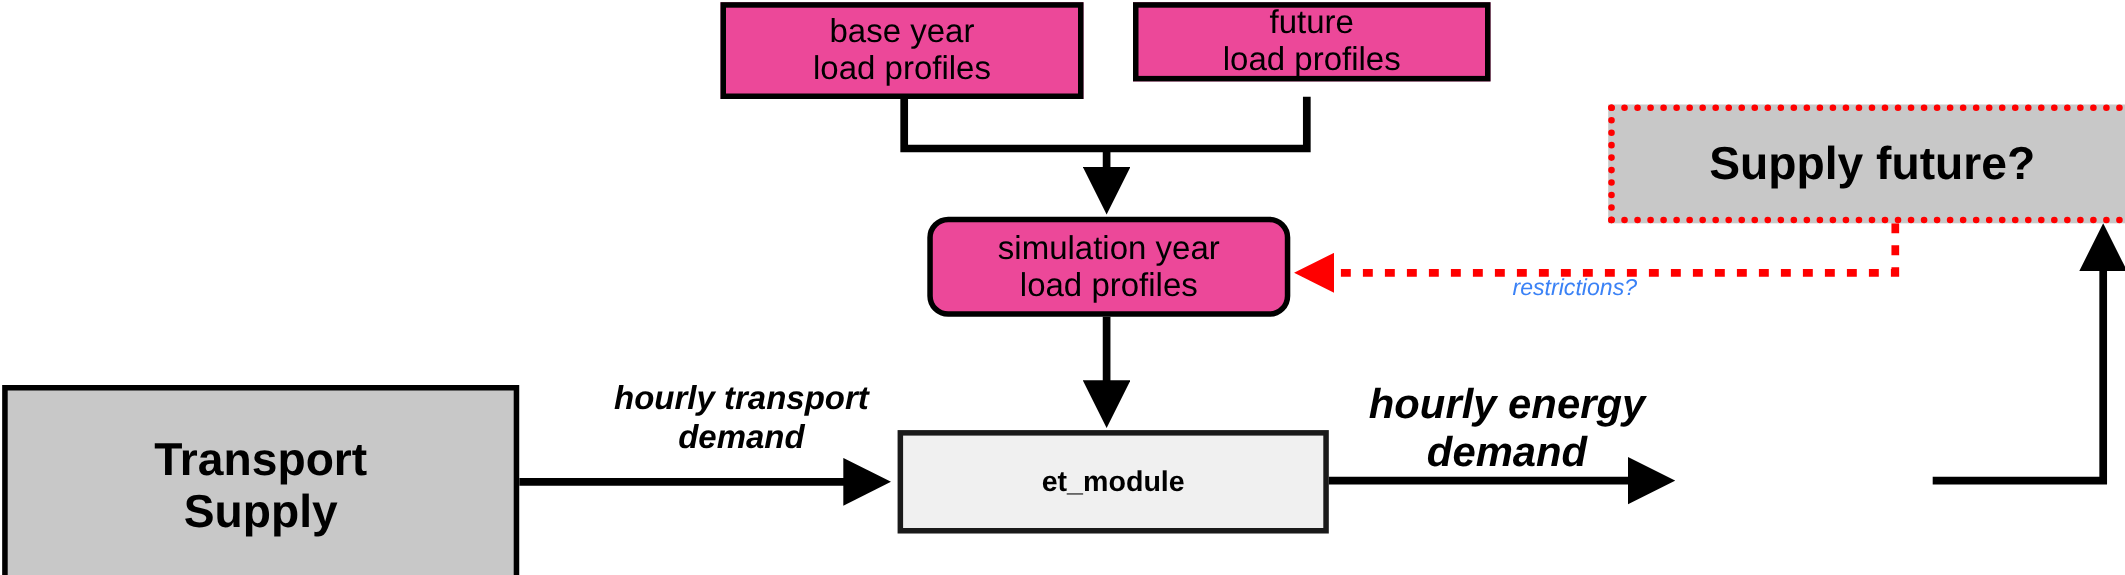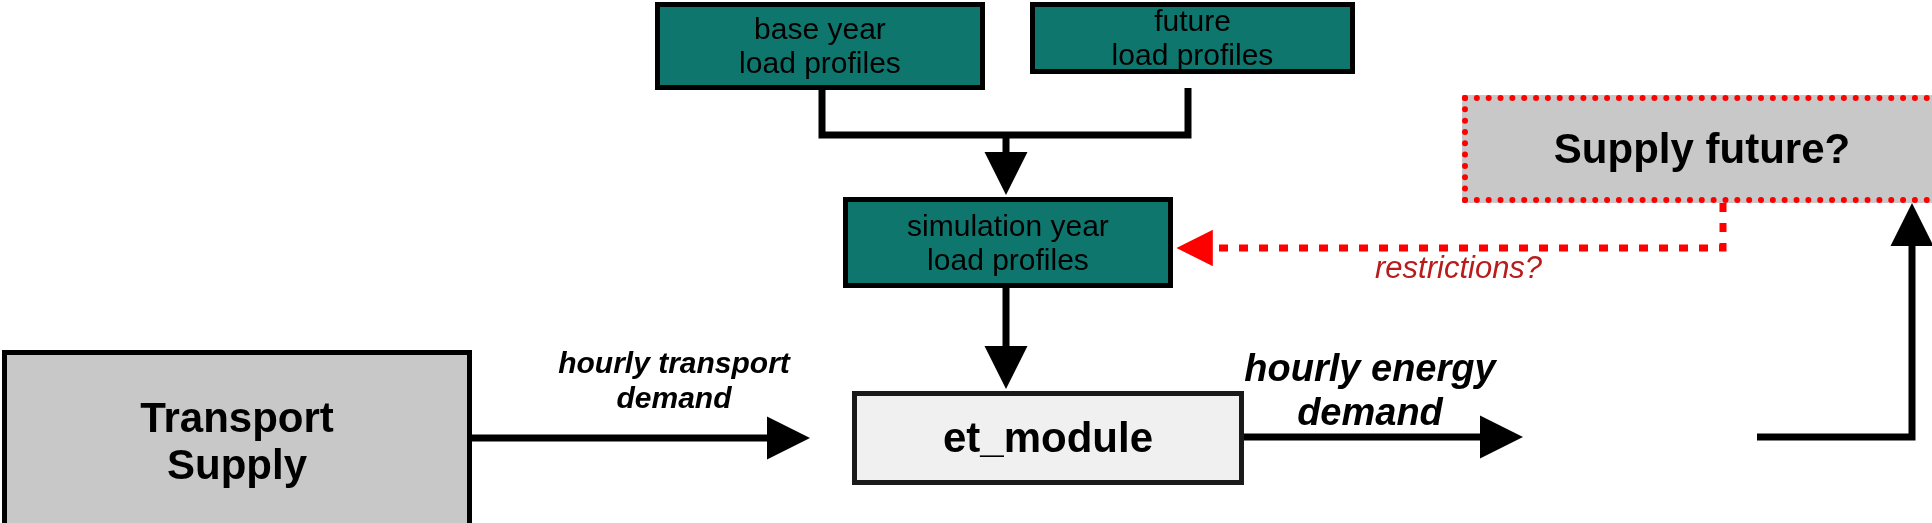--- a/index.html
+++ b/index.html
@@ -29,60 +29,60 @@
     position: absolute;
     box-sizing: border-box;
     display: flex;
     align-items: center;
     justify-content: center;
     text-align: center;
     line-height: 1.12;
     color: #000000;
   }
   .node-plain {
-    background: #0f766e;
+    background: #ec4899;
     border: 5px solid #000000;
   }
   .node-shaded {
     background: #c8c8c8;
     border: 5px solid #000000;
   }
   .node-light {
     background: #f0f0f0;
     border: 5px solid #1a1a1a;
   }
   .node-dotted {
     background: #c8c8c8;
     border: 6px dotted #ff0000;
   }
 
   
   #node-base-year   { left: 655px;  top: 2px;   width: 330px; height: 88px;  font-size: 30px; }
   #node-future      { left: 1030px; top: 2px;   width: 325px; height: 72px;  font-size: 30px; }
-  #node-simulation  { left: 843px;  top: 197px; width: 330px; height: 91px;  font-size: 30px; }
+  #node-simulation  { left: 843px;  top: 197px; width: 330px; height: 91px;  font-size: 30px; border-radius: 19px; }
   #node-supply      { left: 1462px; top: 95px;  width: 480px; height: 108px; font-size: 42px; font-weight: bold; }
   #node-transport   { left: 2px;    top: 350px; width: 470px; height: 182px; font-size: 42px; font-weight: bold; }
-  #node-et-module   { left: 852px;  top: 391px; width: 392px; height: 94px;  font-size: 42px; font-weight: bold; }
+  #node-et-module   { left: 816px;  top: 391px; width: 392px; height: 94px;  font-size: 26px; font-weight: bold; }
   #node-smif        { left: 1525px; top: 396px; width: 232px; height: 80px;  font-size: 30px; }
 
   
   .edge-label {
     position: absolute;
     font-style: italic;
     font-weight: bold;
     text-align: center;
     line-height: 1.16;
     color: #000000;
     white-space: pre-line;
   }
   #label-hourly-transport { left: 524px;  top: 346px; width: 300px; font-size: 30px; }
   #label-hourly-energy    { left: 1215px; top: 346px; width: 310px; font-size: 38px; }
   #label-restrictions {
     left: 1375px; top: 250px; width: 220px;
-    font-size: 31px; color: #b91c1c; font-weight: normal; text-align: left;
+    font-size: 21px; color: #3b82f6; font-weight: normal; text-align: left;
   }
 </style>
 </head>
 <body>
 
 <div id="canvas">
 
   <svg id="edges" viewBox="0 0 1932 523" xmlns="http://www.w3.org/2000/svg">
     <defs>
       <marker id="arrow-black" viewBox="0 0 12 12" refX="9.5" refY="6" markerWidth="6.2" markerHeight="6.2" orient="auto-start-reverse">

